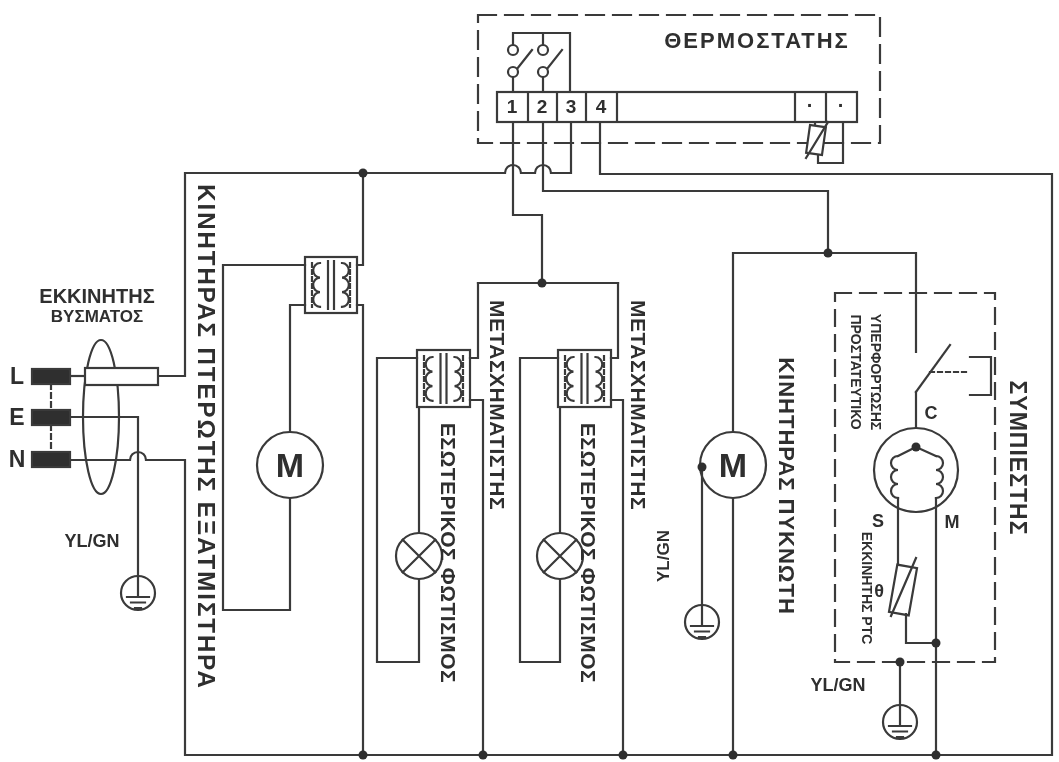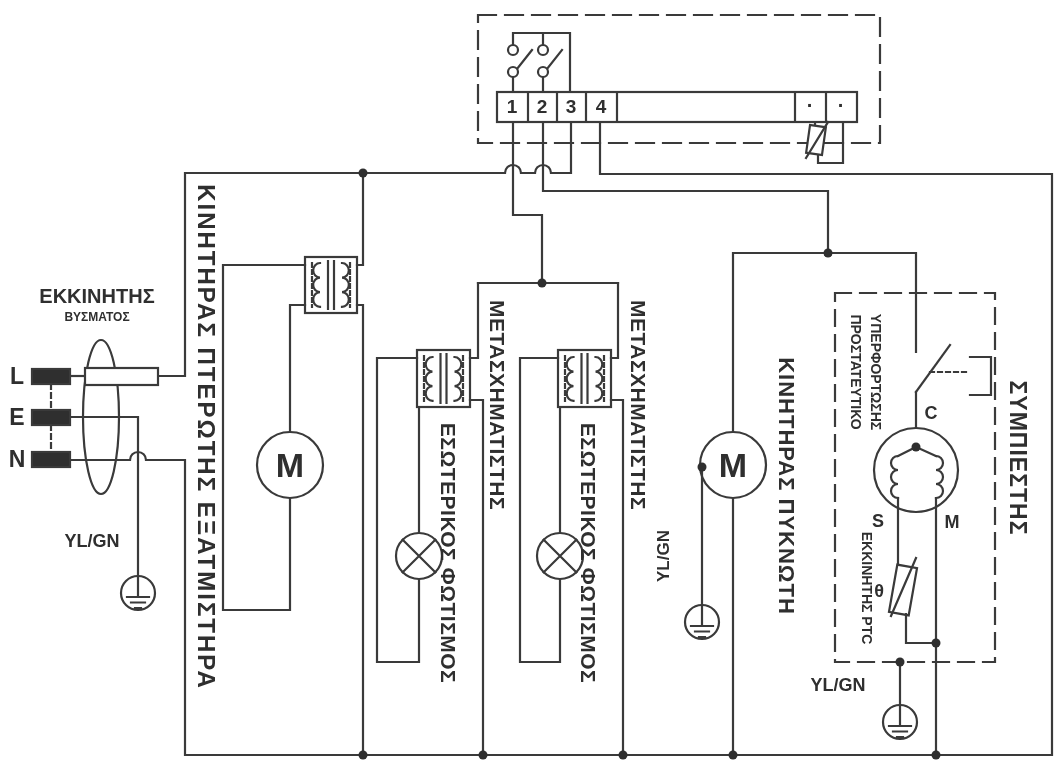--- a/index.html
+++ b/index.html
@@ -133,30 +133,31 @@
       <circle cx="936" cy="643" r="4.5"></circle>
       <circle cx="900" cy="662" r="4.5"></circle>
       <circle cx="363" cy="755" r="4.5"></circle>
       <circle cx="483" cy="755" r="4.5"></circle>
       <circle cx="623" cy="755" r="4.5"></circle>
       <circle cx="733" cy="755" r="4.5"></circle>
       <circle cx="936" cy="755" r="4.5"></circle>
     </g>
   </svg>
 
+  <div class="lbl" style="left:757px;top:41px;font-size:22px;letter-spacing:2px;">ΘΕΡΜΟΣΤΑΤΗΣ</div>
 
   <div class="lbl" style="left:512px;top:107px;font-size:19px;">1</div>
   <div class="lbl" style="left:542px;top:107px;font-size:19px;">2</div>
   <div class="lbl" style="left:571px;top:107px;font-size:19px;">3</div>
   <div class="lbl" style="left:601px;top:107px;font-size:19px;">4</div>
   <div class="lbl" style="left:810px;top:105px;font-size:20px;">·</div>
   <div class="lbl" style="left:841px;top:105px;font-size:20px;">·</div>
 
   <div class="lbl" style="left:97px;top:296px;font-size:20px;">ΕΚΚΙΝΗΤΗΣ</div>
-  <div class="lbl" style="left:97px;top:317px;font-size:12px;">ΒΥΣΜΑΤΟΣ</div>
+  <div class="lbl" style="left:97px;top:317px;font-size:17px;">ΒΥΣΜΑΤΟΣ</div>
   <div class="lbl" style="left:17px;top:376px;font-size:23px;">L</div>
   <div class="lbl" style="left:17px;top:417px;font-size:23px;">E</div>
   <div class="lbl" style="left:17px;top:459px;font-size:23px;">N</div>
   <div class="lbl" style="left:92px;top:541px;font-size:18px;">YL/GN</div>
 
   <div class="lbl v90" style="left:206px;top:437px;font-size:24px;letter-spacing:2px;">ΚΙΝΗΤΗΡΑΣ ΠΤΕΡΩΤΗΣ ΕΞΑΤΜΙΣΤΗΡΑ</div>
   <div class="lbl" style="left:290px;top:466px;font-size:34px;">M</div>
 
   <div class="lbl v90" style="left:497px;top:405px;font-size:21px;letter-spacing:0.5px;">ΜΕΤΑΣΧΗΜΑΤΙΣΤΗΣ</div>
   <div class="lbl v90" style="left:448px;top:553px;font-size:21px;letter-spacing:0.5px;">ΕΣΩΤΕΡΙΚΟΣ ΦΩΤΙΣΜΟΣ</div>

